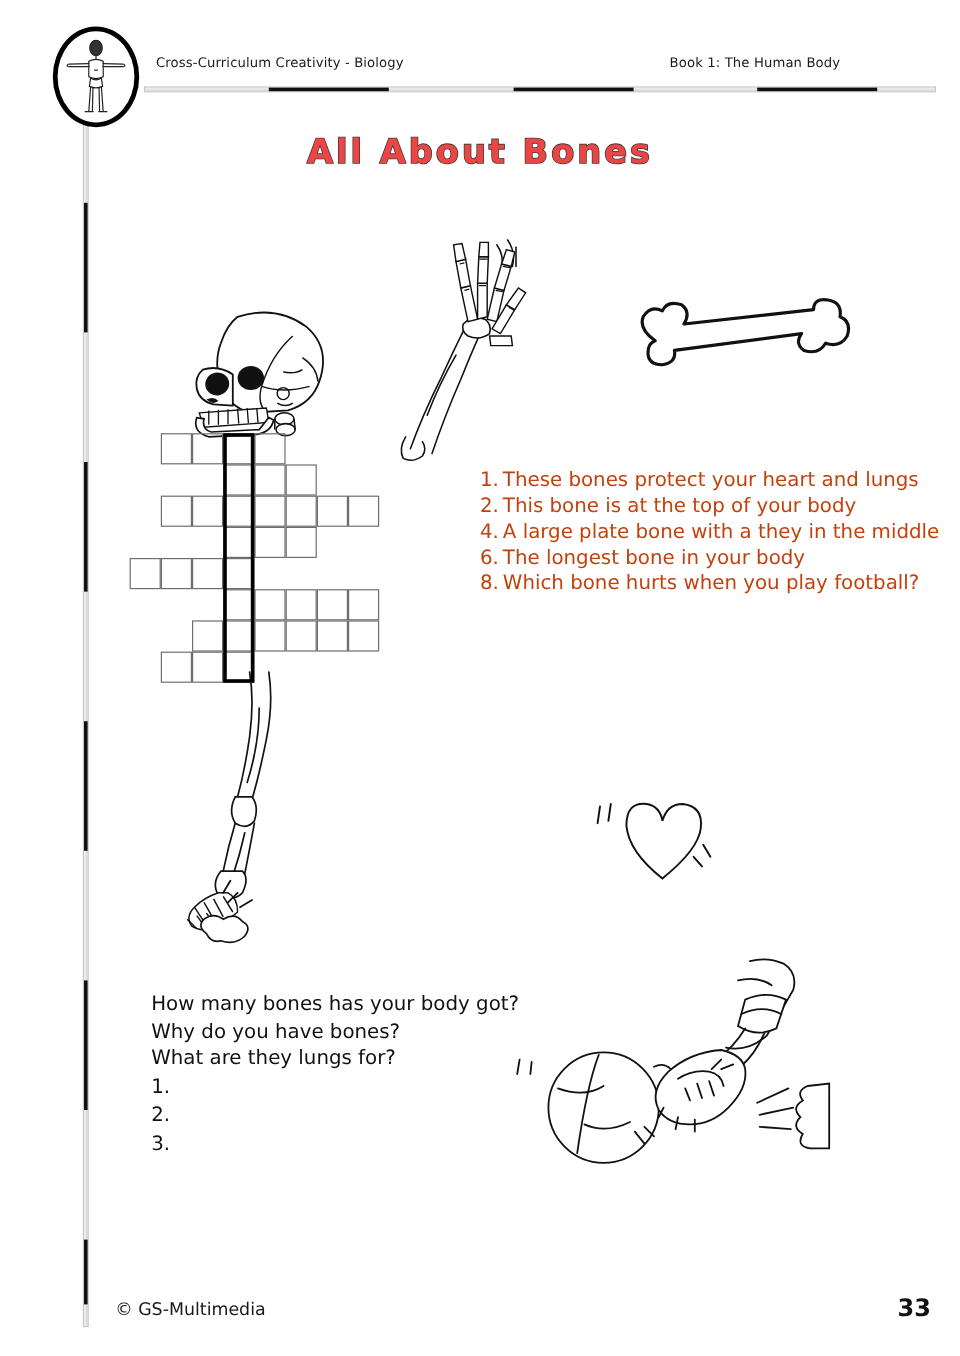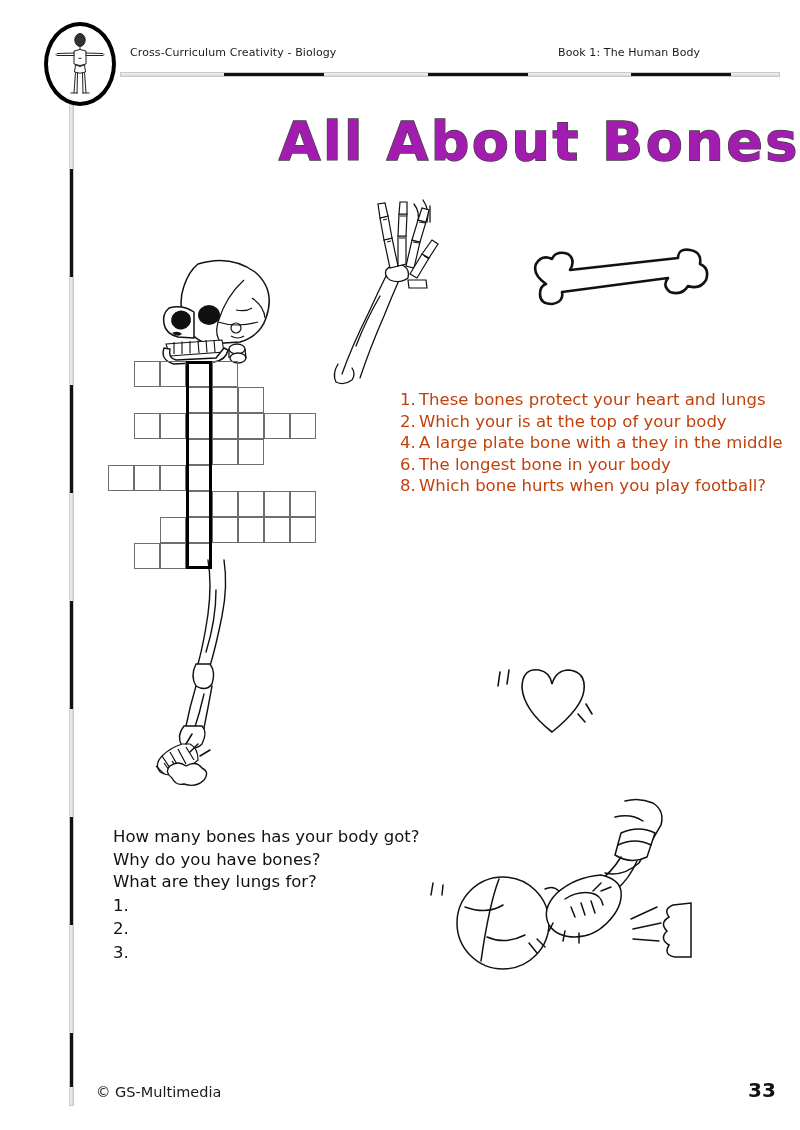--- a/index.html
+++ b/index.html
@@ -25,35 +25,35 @@
       box-sizing:border-box;}
   .hdr-seg{position:absolute;top:0;height:100%;background:#111;}
 
   
   .side-rule{position:absolute;left:69px;top:96px;width:5px;height:1010px;
       background:linear-gradient(90deg,#f4f4f4,#d5d5d5);border:1px solid #c9c9c9;
       box-sizing:border-box;}
   .side-seg{position:absolute;left:0;width:100%;background:#111;}
 
   
-  .title{position:absolute;left:0;right:0;top:110px;text-align:right;
+  .title{position:absolute;left:0;right:0;top:110px;text-align:center;
       font-family:"DejaVu Sans","Liberation Sans",sans-serif;
-      font-size:54px;font-weight:700;letter-spacing:2.5px;
-      color:#a21caf;
+      font-size:28px;font-weight:700;letter-spacing:2.5px;
+      color:#ef4444;
       -webkit-text-stroke:1.4px #3b3b3b;
       paint-order:stroke fill;
       text-shadow:0 0 0 #555;}
 
   
   .clues{position:absolute;left:400px;top:389px;width:370px;}
   .clue{font-size:16.5px;line-height:21.5px;color:#c2410c;white-space:nowrap;}
   .clue .num{display:inline-block;width:19px;}
 
   
-  .questions{position:absolute;left:113px;top:826px;width:330px;}
+  .questions{position:absolute;left:126px;top:826px;width:330px;}
   .q-line{font-size:16.5px;line-height:22.5px;color:#111;white-space:nowrap;}
   .ans-line{font-size:16.5px;line-height:23.5px;color:#111;}
 
   
   .foot-copy{position:absolute;left:96px;top:1084px;font-size:14.5px;color:#1a1a1a;}
   .foot-page{position:absolute;left:748px;top:1078px;font-size:20px;font-weight:700;color:#111;}
 
   
   .grid{position:absolute;left:0;top:0;width:800px;height:1130px;
         pointer-events:none;}
@@ -320,21 +320,21 @@
       <div class="cell" style="left: 264px; top: 517px; width: 26px; height: 26px;"></div>
       <div class="cell" style="left: 290px; top: 517px; width: 26px; height: 26px;"></div>
       <div class="cell" style="left: 134px; top: 543px; width: 26px; height: 26px;"></div>
       <div class="cell" style="left: 160px; top: 543px; width: 26px; height: 26px;"></div>
       <div class="cell" style="left: 186px; top: 543px; width: 26px; height: 26px;"></div>
       <div class="hl-col" style="left: 186px; top: 361px; width: 26px; height: 208px;"></div>
     </div>
 
   <div class="clues">
       <div class="clue"><span class="num">1.</span><span>These bones protect your heart and lungs</span></div>
-      <div class="clue"><span class="num">2.</span><span>Which your is at the top of your body</span></div>
+      <div class="clue"><span class="num">2.</span><span>This bone is at the top of your body</span></div>
       <div class="clue"><span class="num">4.</span><span>A large plate bone with a they in the middle</span></div>
       <div class="clue"><span class="num">6.</span><span>The longest bone in your body</span></div>
       <div class="clue"><span class="num">8.</span><span>Which bone hurts when you play football?</span></div>
     </div>
 
   <div class="questions">
       <div class="q-line">How many bones has your body got?</div>
       <div class="q-line">Why do you have bones?</div>
       <div class="q-line">What are they lungs for?</div>
       <div class="ans-line">1.</div>

